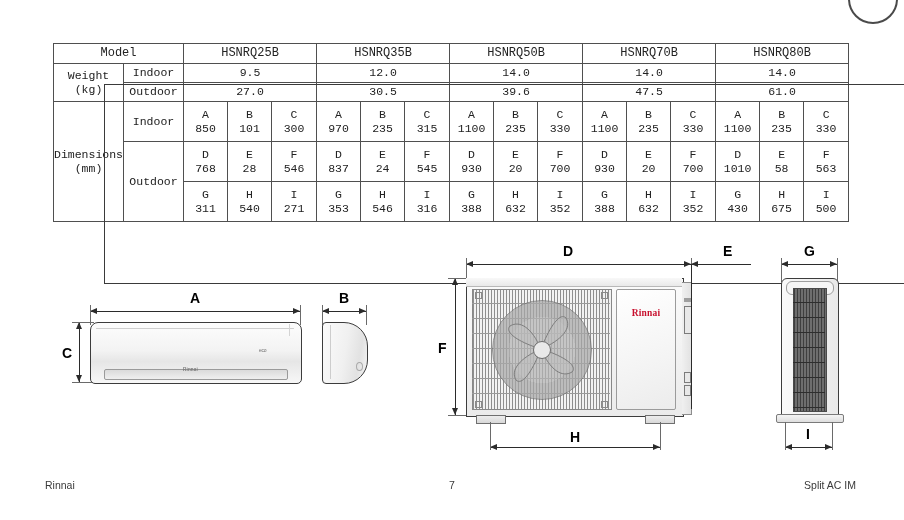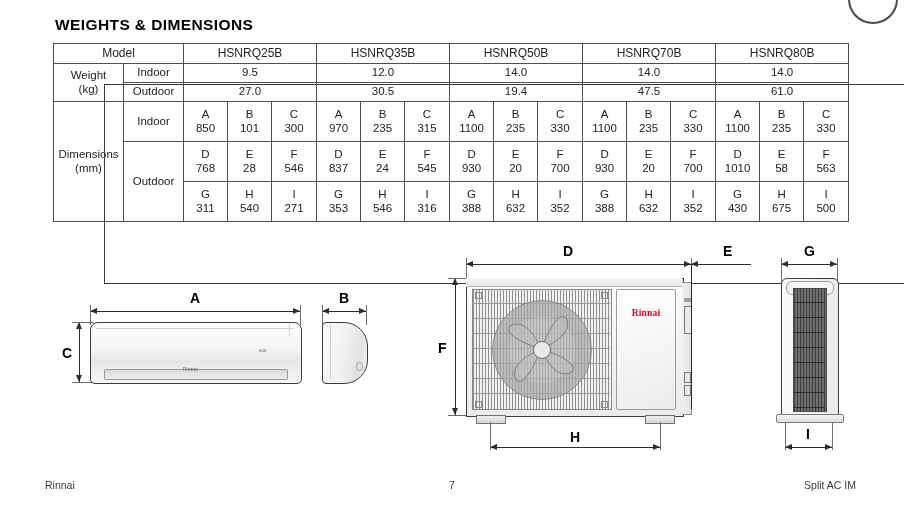--- a/index.html
+++ b/index.html
@@ -14,21 +14,21 @@
   .corner-arc{position:absolute;right:6px;top:-26px;width:46px;height:46px;
     border:2px solid #4a4a4a;border-radius:50%;background:transparent;}
 
   
   .heading{position:absolute;left:55px;top:16px;font-size:15.5px;
     font-weight:bold;letter-spacing:0.4px;color:#000;}
 
   
   .tbl-wrap{position:absolute;left:53px;top:43px;width:795px;}
   table.spec{border-collapse:collapse;width:795px;table-layout:fixed;
-    font-size:11.5px;color:#222;}
+    font-size:11.5px;color:#222;font-family:Liberation Mono, monospace;}
   table.spec td{border:1px solid #4f4f4f;text-align:center;vertical-align:middle;
     padding:0;line-height:1.15;background:#fff;}
   .hdr{background:#d2d2d2;font-size:12px;height:19px;}
   .rowh{height:19px;}
   .rowd{height:40px;}
   .lbl-big{font-size:11.5px;}
   .dim-cell{font-size:11.5px;}
   .dim-cell .ltr{display:block;}
   .dim-cell .val{display:block;}
   .outer-frame{position:absolute;left:51px;top:41px;width:799px;height:198px;
@@ -132,21 +132,20 @@
   .foot-c{left:0;width:904px;text-align:center;}
   .foot-r{right:48px;}
 </style>
 </head>
 <body>
 
 <div class="page">
 
   <div class="corner-arc"></div>
 
-  <div class="heading">WEIGHTS &amp; DIMENSIONS</div>
 
   <div class="tbl-wrap">
     <table class="spec">
       <colgroup>
         <col style="width:70px">
           <col style="width:60px">
         <col style="width:44px">
           <col style="width:44px">
           <col style="width:45px">
         <col style="width:44px">
@@ -183,21 +182,21 @@
           <td colspan="3">12.0</td>
           <td colspan="3">14.0</td>
           <td colspan="3">14.0</td>
           <td colspan="3">14.0</td>
         </tr>
 
         <tr class="rowh">
           <td>Outdoor</td>
           <td colspan="3">27.0</td>
           <td colspan="3">30.5</td>
-          <td colspan="3">19.4</td>
+          <td colspan="3">39.6</td>
           <td colspan="3">47.5</td>
           <td colspan="3">61.0</td>
         </tr>
 
         <tr class="rowd">
           <td rowspan="3" class="lbl-big">
             <span>Dimensions</span><br>
             <span>(mm)</span>
           </td>
           <td>Indoor</td>

